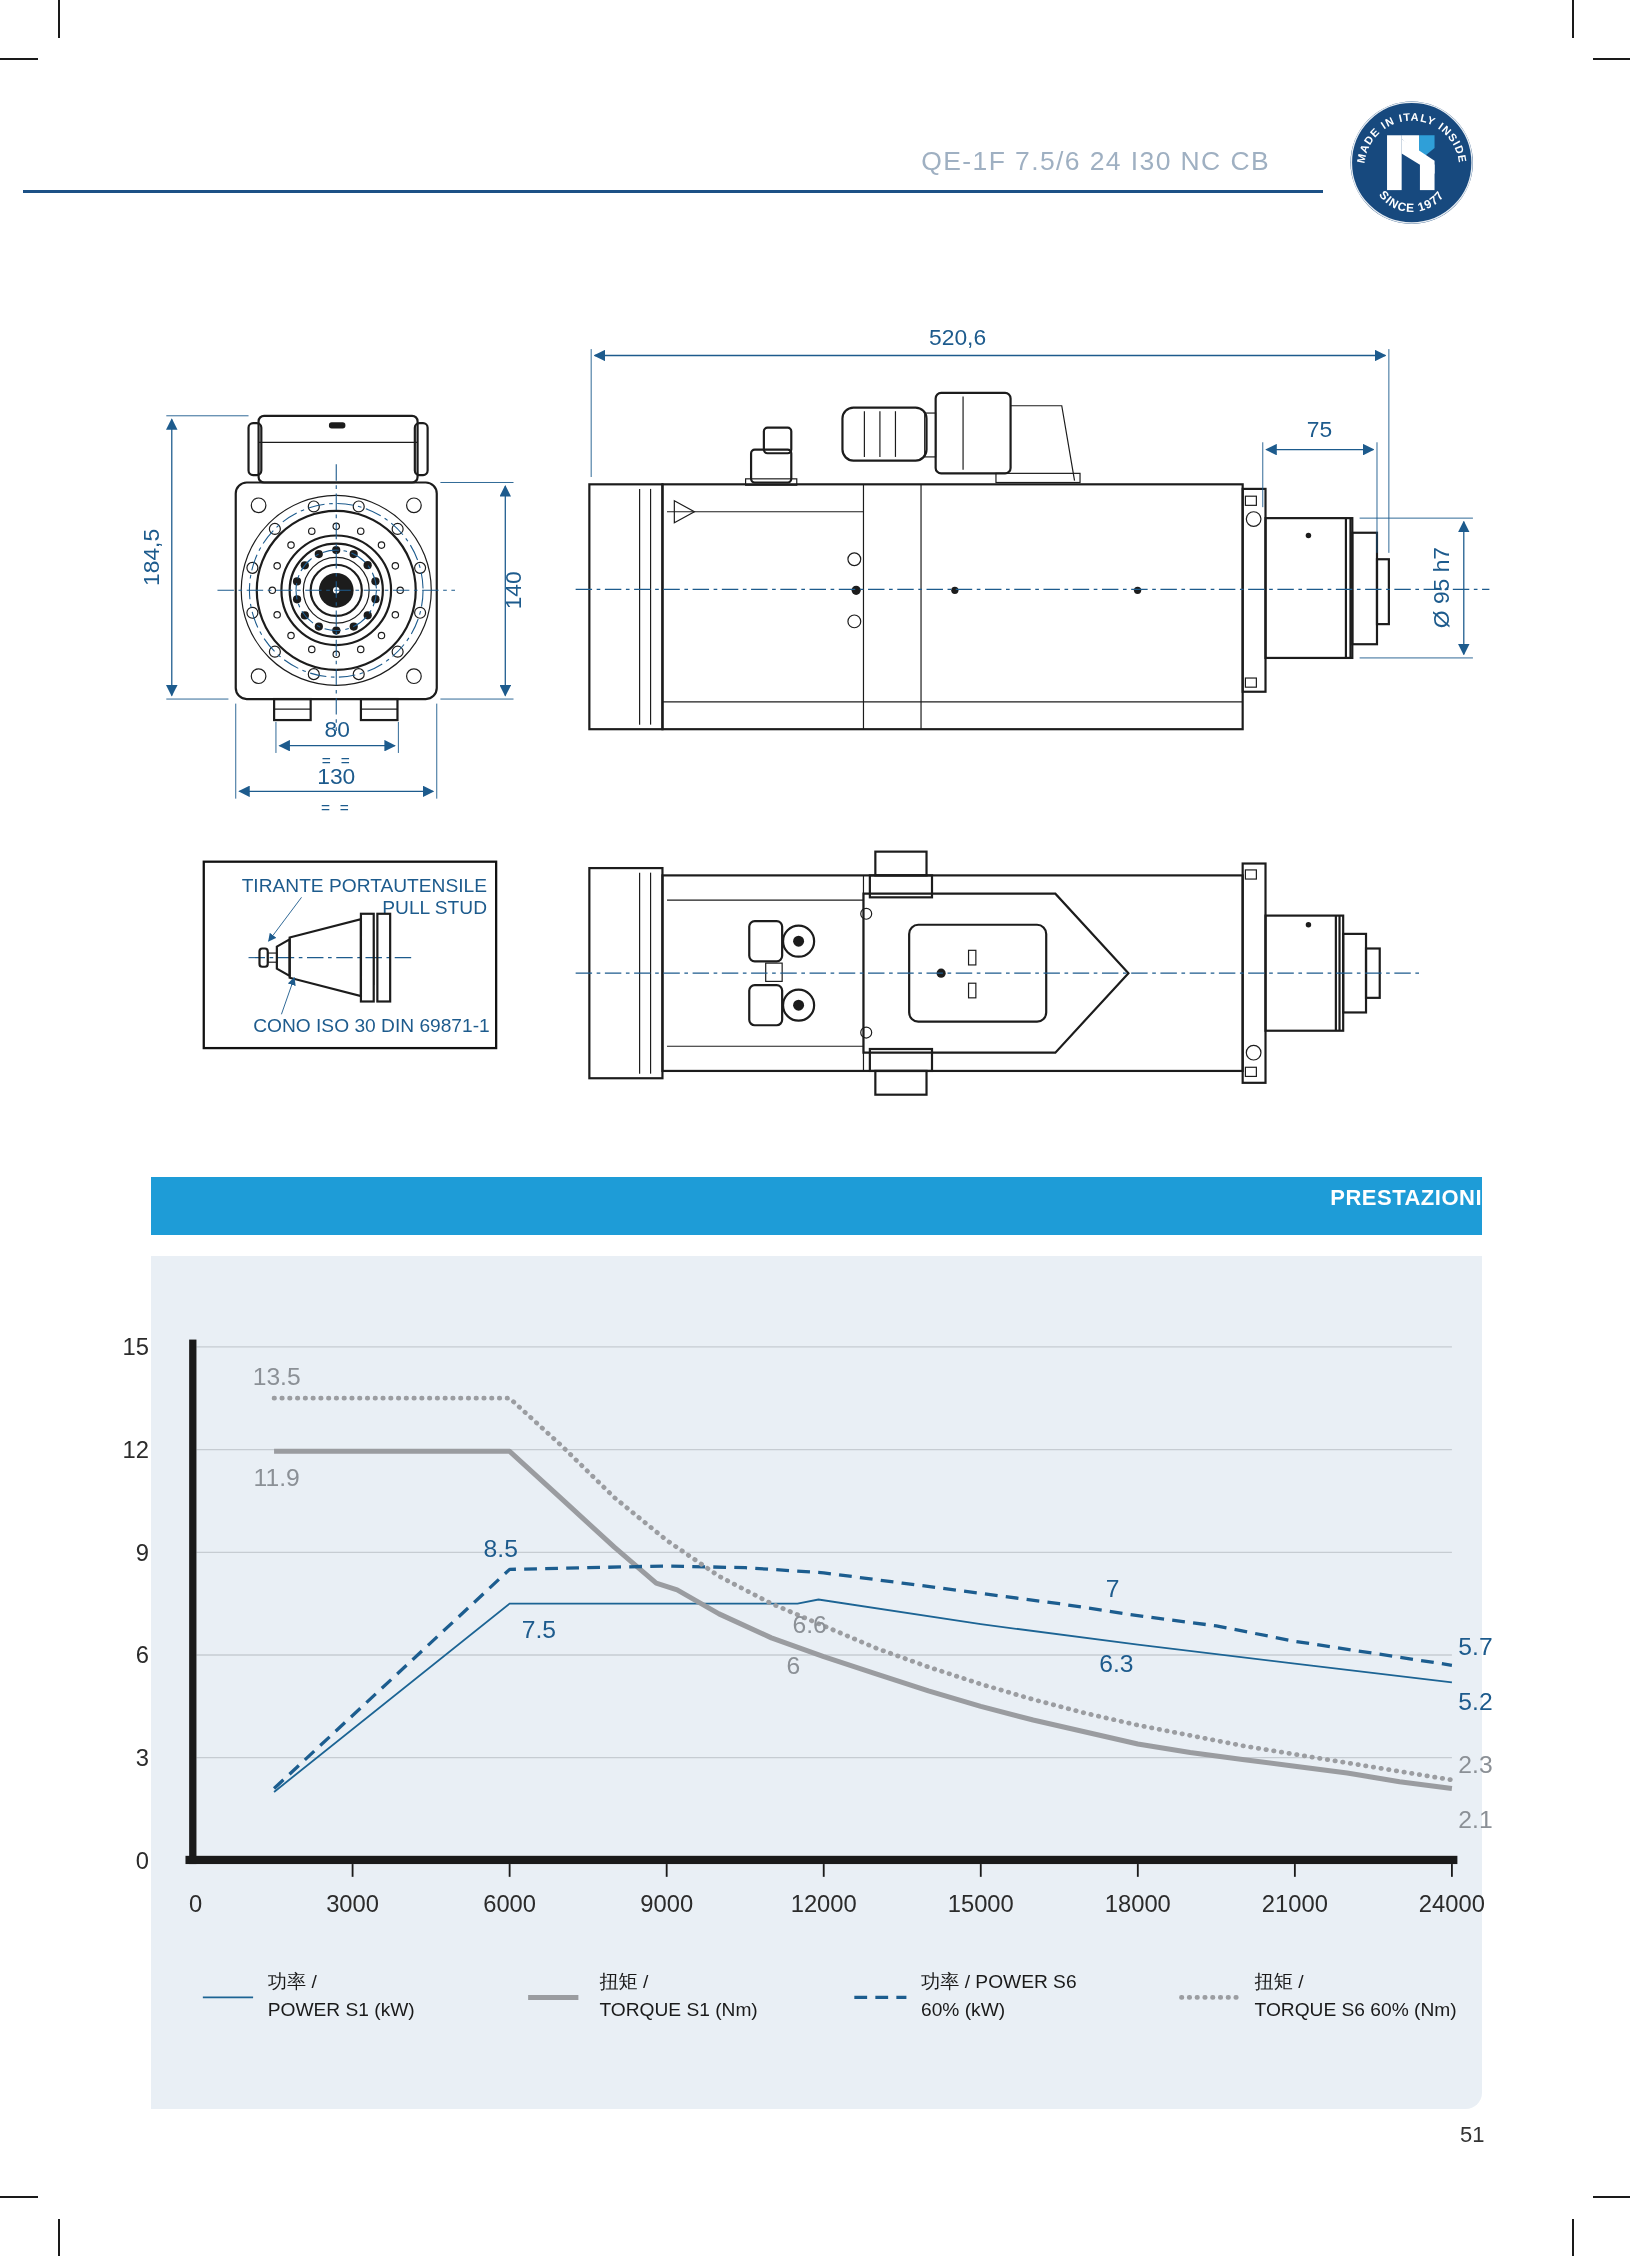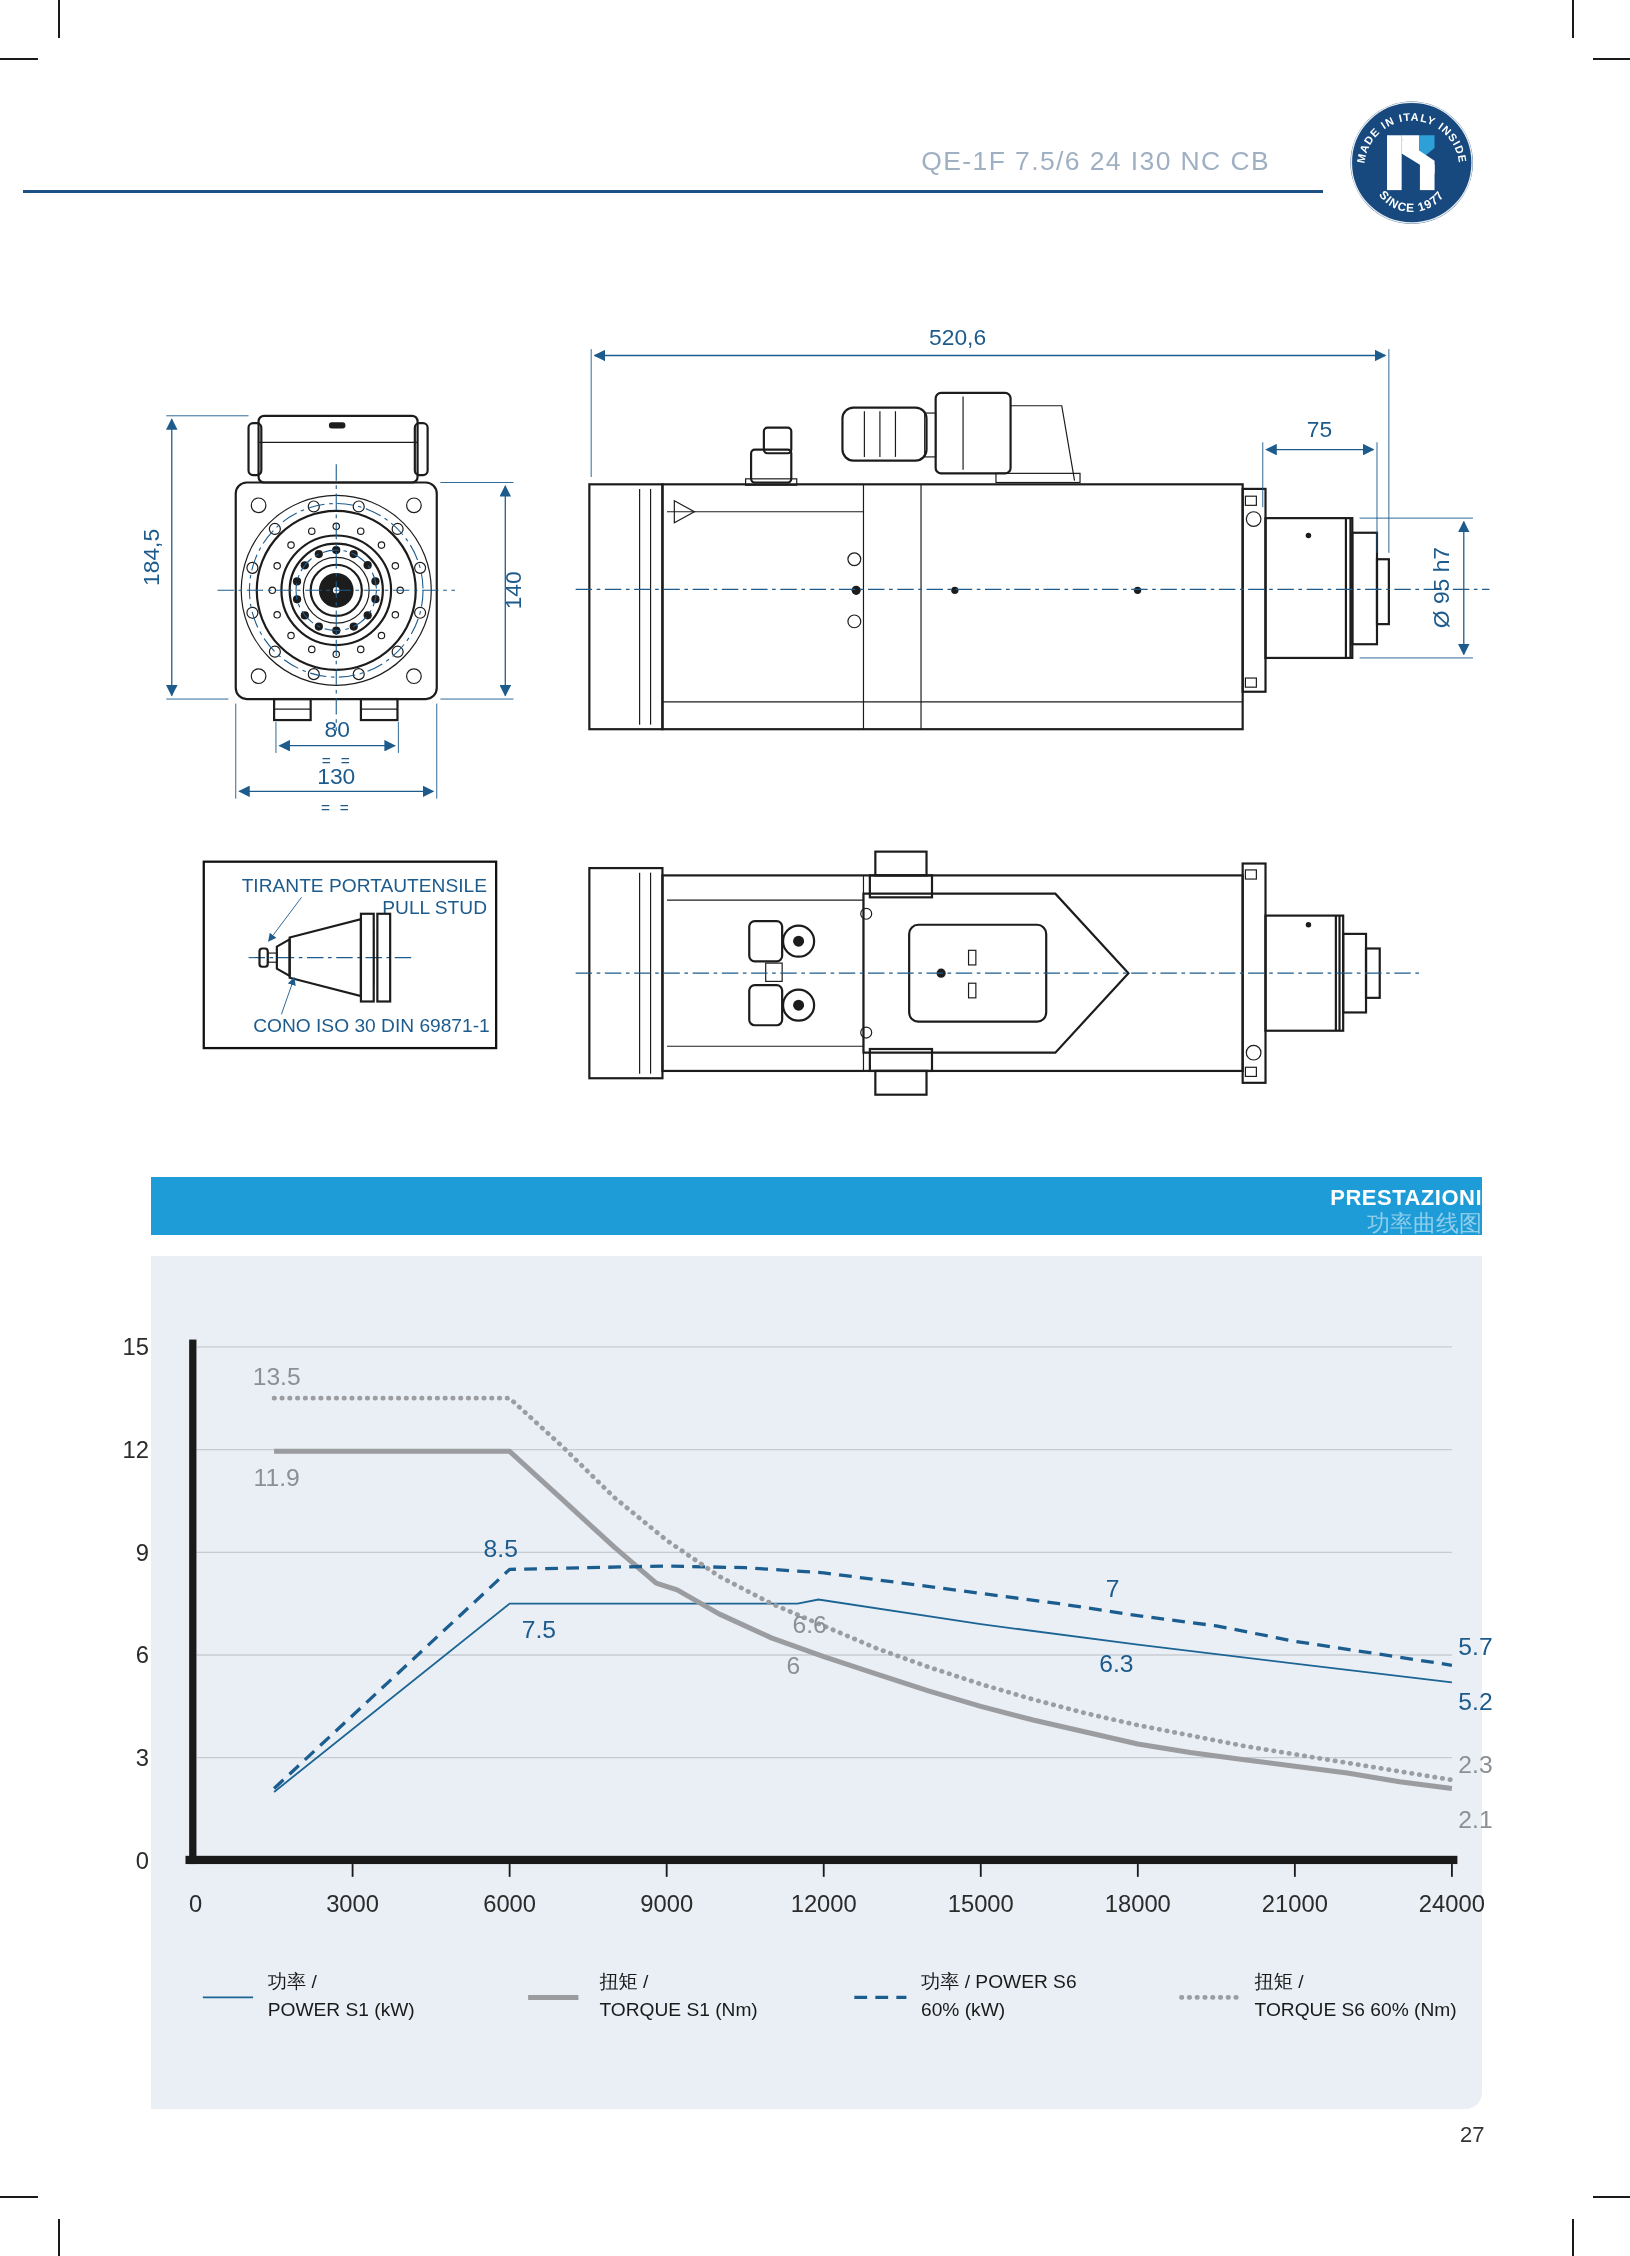--- a/index.html
+++ b/index.html
@@ -53,25 +53,24 @@
   <div class="crop" style="left:1572px;top:2219px;width:1.8px;height:38px;"></div>
   <div class="crop" style="left:1593px;top:2196px;width:38px;height:1.8px;"></div>
   <div class="crop" style="left:58px;top:2219px;width:1.8px;height:38px;"></div>
   <div class="crop" style="left:0;top:2196px;width:38px;height:1.8px;"></div>
 
   <div class="doc-title">QE-1F 7.5/6 24 I30 NC CB</div>
   <div class="head-rule"></div>
 
   <div class="panel-bar">
     <div class="t1">PRESTAZIONI</div>
-    <div class="t2">功率曲线图</div>
   </div>
   <div class="panel-bg"></div>
 
-  <div class="page-num">27</div>
+  <div class="page-num">51</div>
 
   <svg id="overlay" width="1631" height="2257" viewBox="0 0 1785 2470">
     <defs>
       <marker id="ar" viewBox="0 0 10 10" refX="9" refY="5" markerWidth="9" markerHeight="9" orient="auto-start-reverse">
         <path d="M0,0 L10,5 L0,10 z" fill="#1d5b8d"></path>
       </marker>
     </defs>
 
     <g transform="translate(1545,178)">
       <circle r="67" fill="#17497e"></circle>

